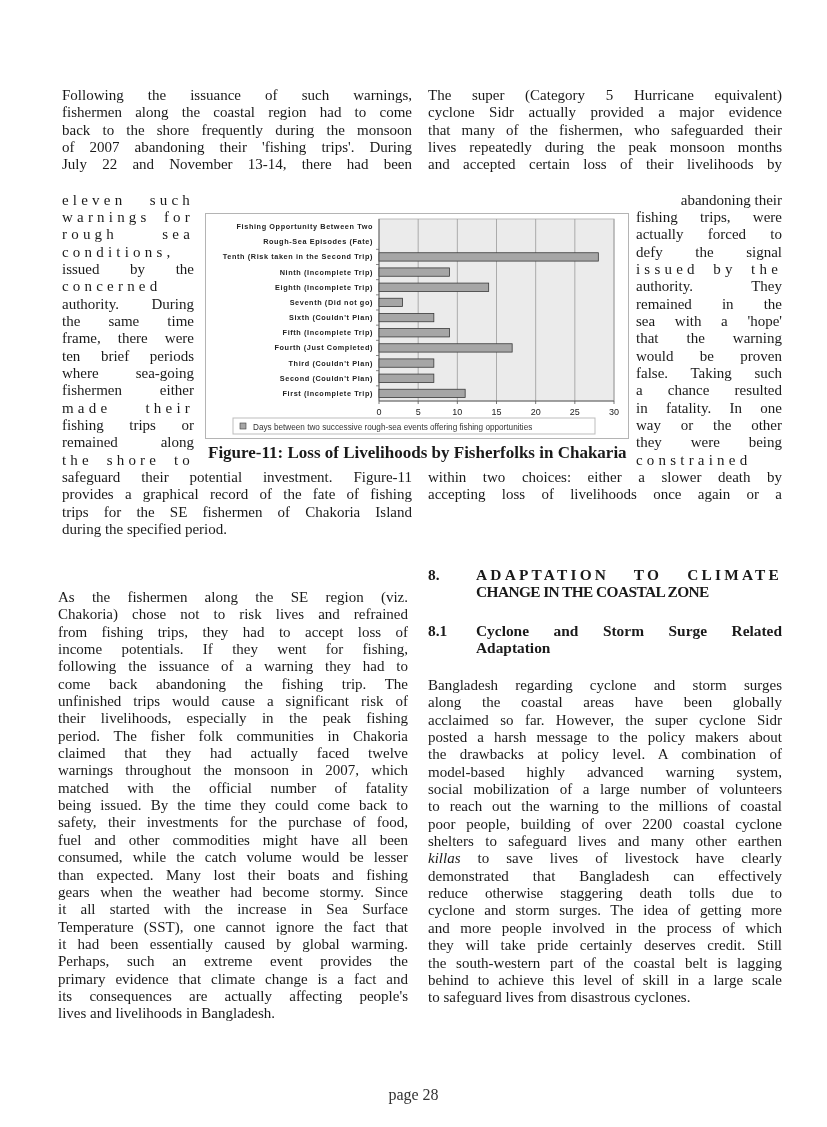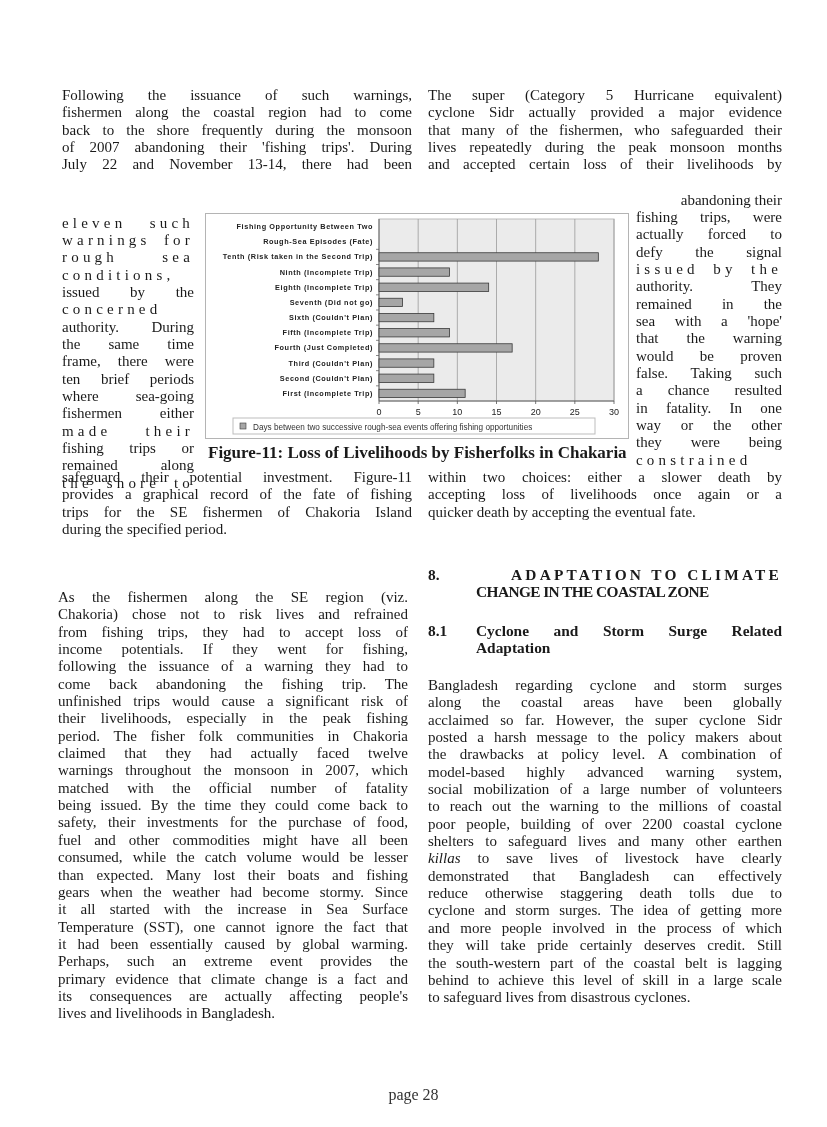--- a/index.html
+++ b/index.html
@@ -31,21 +31,21 @@
 </head>
 <body>
 
 <div class="col" id="left-top" style="left:62px; top:87px; width:350px;">
     <span class="ln">Following the issuance of such warnings,</span>
     <span class="ln">fishermen along the coastal region had to come</span>
     <span class="ln">back to the shore frequently during the monsoon</span>
     <span class="ln">of 2007 abandoning their 'fishing trips'. During</span>
     <span class="ln">July 22 and November 13-14, there had been</span>
   </div>
-<div class="col" id="left-narrow" style="left:62px; top:191.5px; width:132px;margin-top:23px;">
+<div class="col" id="left-narrow" style="left:62px; top:191.5px; width:132px;">
     <span class="ln spaced">eleven such</span>
     <span class="ln spaced">warnings for</span>
     <span class="ln spaced">rough sea</span>
     <span class="ln spaced">conditions,</span>
     <span class="ln">issued by the</span>
     <span class="ln spaced">concerned</span>
     <span class="ln">authority. During</span>
     <span class="ln">the same time</span>
     <span class="ln">frame, there were</span>
     <span class="ln">ten brief periods</span>
@@ -111,27 +111,26 @@
     <span class="ln">false. Taking such</span>
     <span class="ln">a chance resulted</span>
     <span class="ln">in fatality. In one</span>
     <span class="ln">way or the other</span>
     <span class="ln">they were being</span>
     <span class="ln spaced">constrained</span>
   </div>
 <div class="col" id="right-bottom" style="left:428px; top:469px; width:354px;">
     <span class="ln">within two choices: either a slower death by</span>
     <span class="ln">accepting loss of livelihoods once again or a</span>
-    <span class="ln last">quicker death by accepting the eventual fate.</span>
   </div>
 
 <div class="heading" style="left:428px; top:566px; width:354px; height:40px;">
   <span class="hnum">8.</span>
   <span class="htext">
-    <span class="ln spaced" style="letter-spacing:3.2px;margin-left:35px;">ADAPTATION TO CLIMATE</span>
+    <span class="ln spaced" style="letter-spacing:3.2px;">ADAPTATION TO CLIMATE</span>
     <span class="ln last" style="letter-spacing:-0.6px;">CHANGE IN THE COASTAL ZONE</span>
   </span>
 </div>
 
 <div class="heading" style="left:428px; top:622px; width:354px; height:40px;">
   <span class="hnum">8.1</span>
   <span class="htext">
     <span class="ln">Cyclone and Storm Surge Related</span>
     <span class="ln last">Adaptation</span>
   </span>

